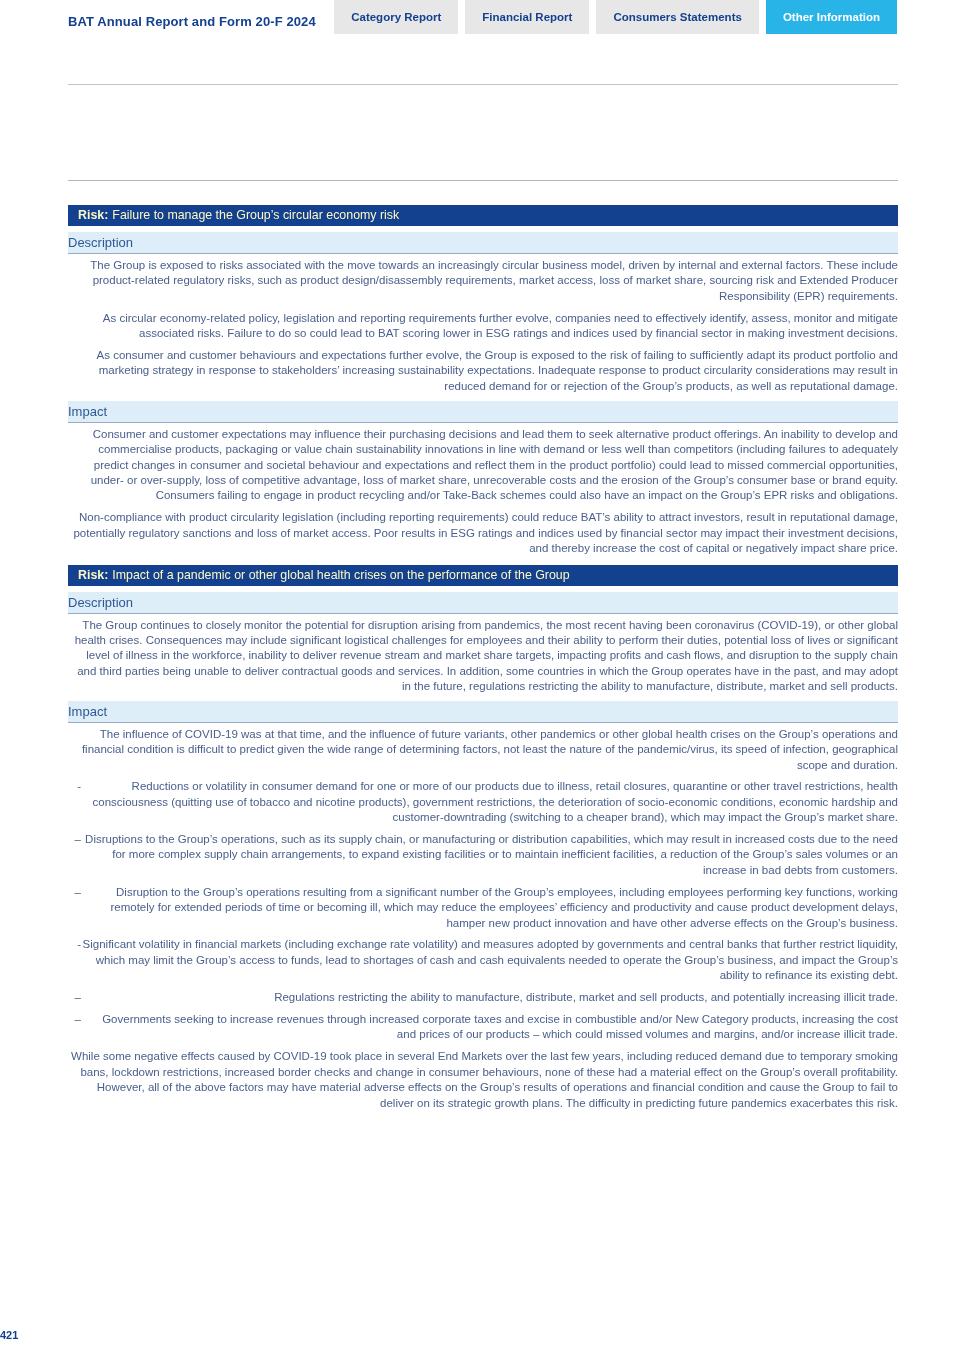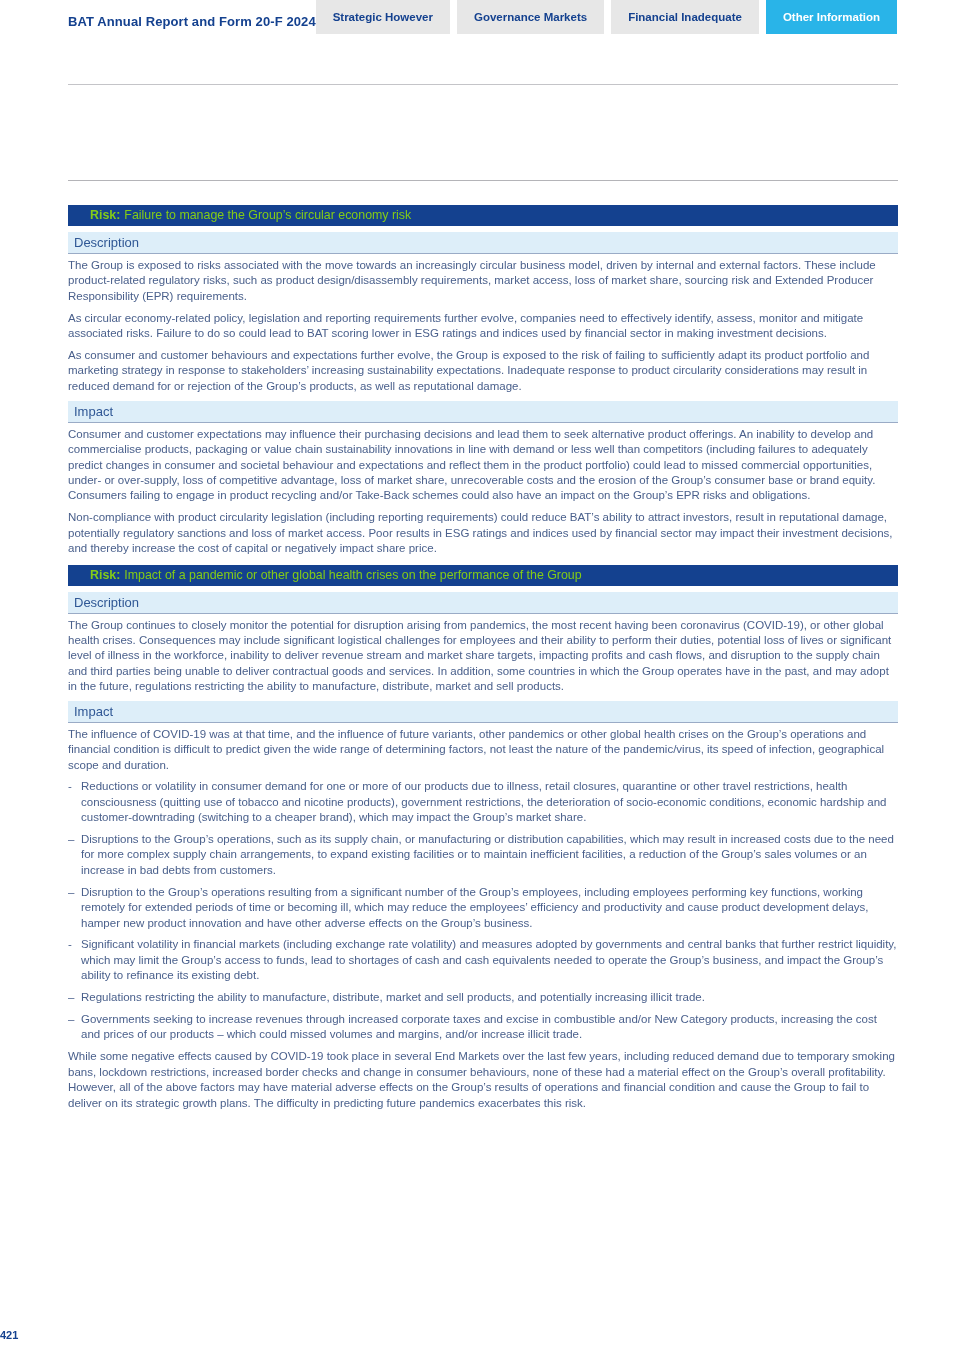--- a/index.html
+++ b/index.html
@@ -39,42 +39,42 @@
     background:var(--rule-gray,#c4c4c8);
   }
   .rule.r1{top:84px;}
   .rule.r2{top:180px;background:#b4b4b8;}
   
   .content{
     position:absolute;left:68px;top:205px;width:830px;
   }
   .risk-bar{
     background:var(--navy,#14418f);
-    color:#84cc16;
+    color:#fef9c3;
     height:21px;line-height:21px;
-    padding-left:22px;
+    padding-left:10px;
     font-size:12.4px;
     margin-bottom:6px;
     white-space:nowrap;
   }
   .risk-bar .risk-label{font-weight:bold;}
   .risk-bar .risk-title{margin-left:4px;}
   .sub-bar{
     background:var(--light-blue,#ddeef9);
     color:var(--heading-blue,#2f5795);
     height:21px;line-height:21px;
-    padding-left:6px;
     font-size:13px;
     border-bottom:1.5px solid var(--subbar-border,#9aabc6);
     margin-bottom:4px;
   }
   .body-text{
     color:var(--body-blue,#4a608c);
     font-size:11.5px;
     line-height:15.4px;
+    text-align:right;
   }
   .body-text p{margin:0 0 6.5px 0;}
   .bullet{
     display:flex;
     margin:0 0 6.5px 0;
   }
   .bullet .dash{width:13px;flex:0 0 13px;}
   .bullet .btext{flex:1;}
   .spacer-top{margin-top:8px;}
   
@@ -84,23 +84,23 @@
     color:var(--navy,#14418f);
   }
 </style>
 </head>
 <body>
 
 <div class="page">
 
   <div class="header-title">BAT Annual Report and Form 20-F 2024</div>
   <div class="tabs">
-    <div class="tab">Strategic However</div>
-    <div class="tab">Governance Markets</div>
-    <div class="tab">Financial Inadequate</div>
+    <div class="tab">Category Report</div>
+    <div class="tab">Financial Report</div>
+    <div class="tab">Consumers Statements</div>
     <div class="tab active">Other Information</div>
   </div>
   <div class="rule r1"></div>
   <div class="rule r2"></div>
 
   <div class="content">
 
     <div class="risk-bar">
       <span class="risk-label">Risk:</span><span class="risk-title">Failure to manage the Group’s circular economy risk</span>
     </div>

